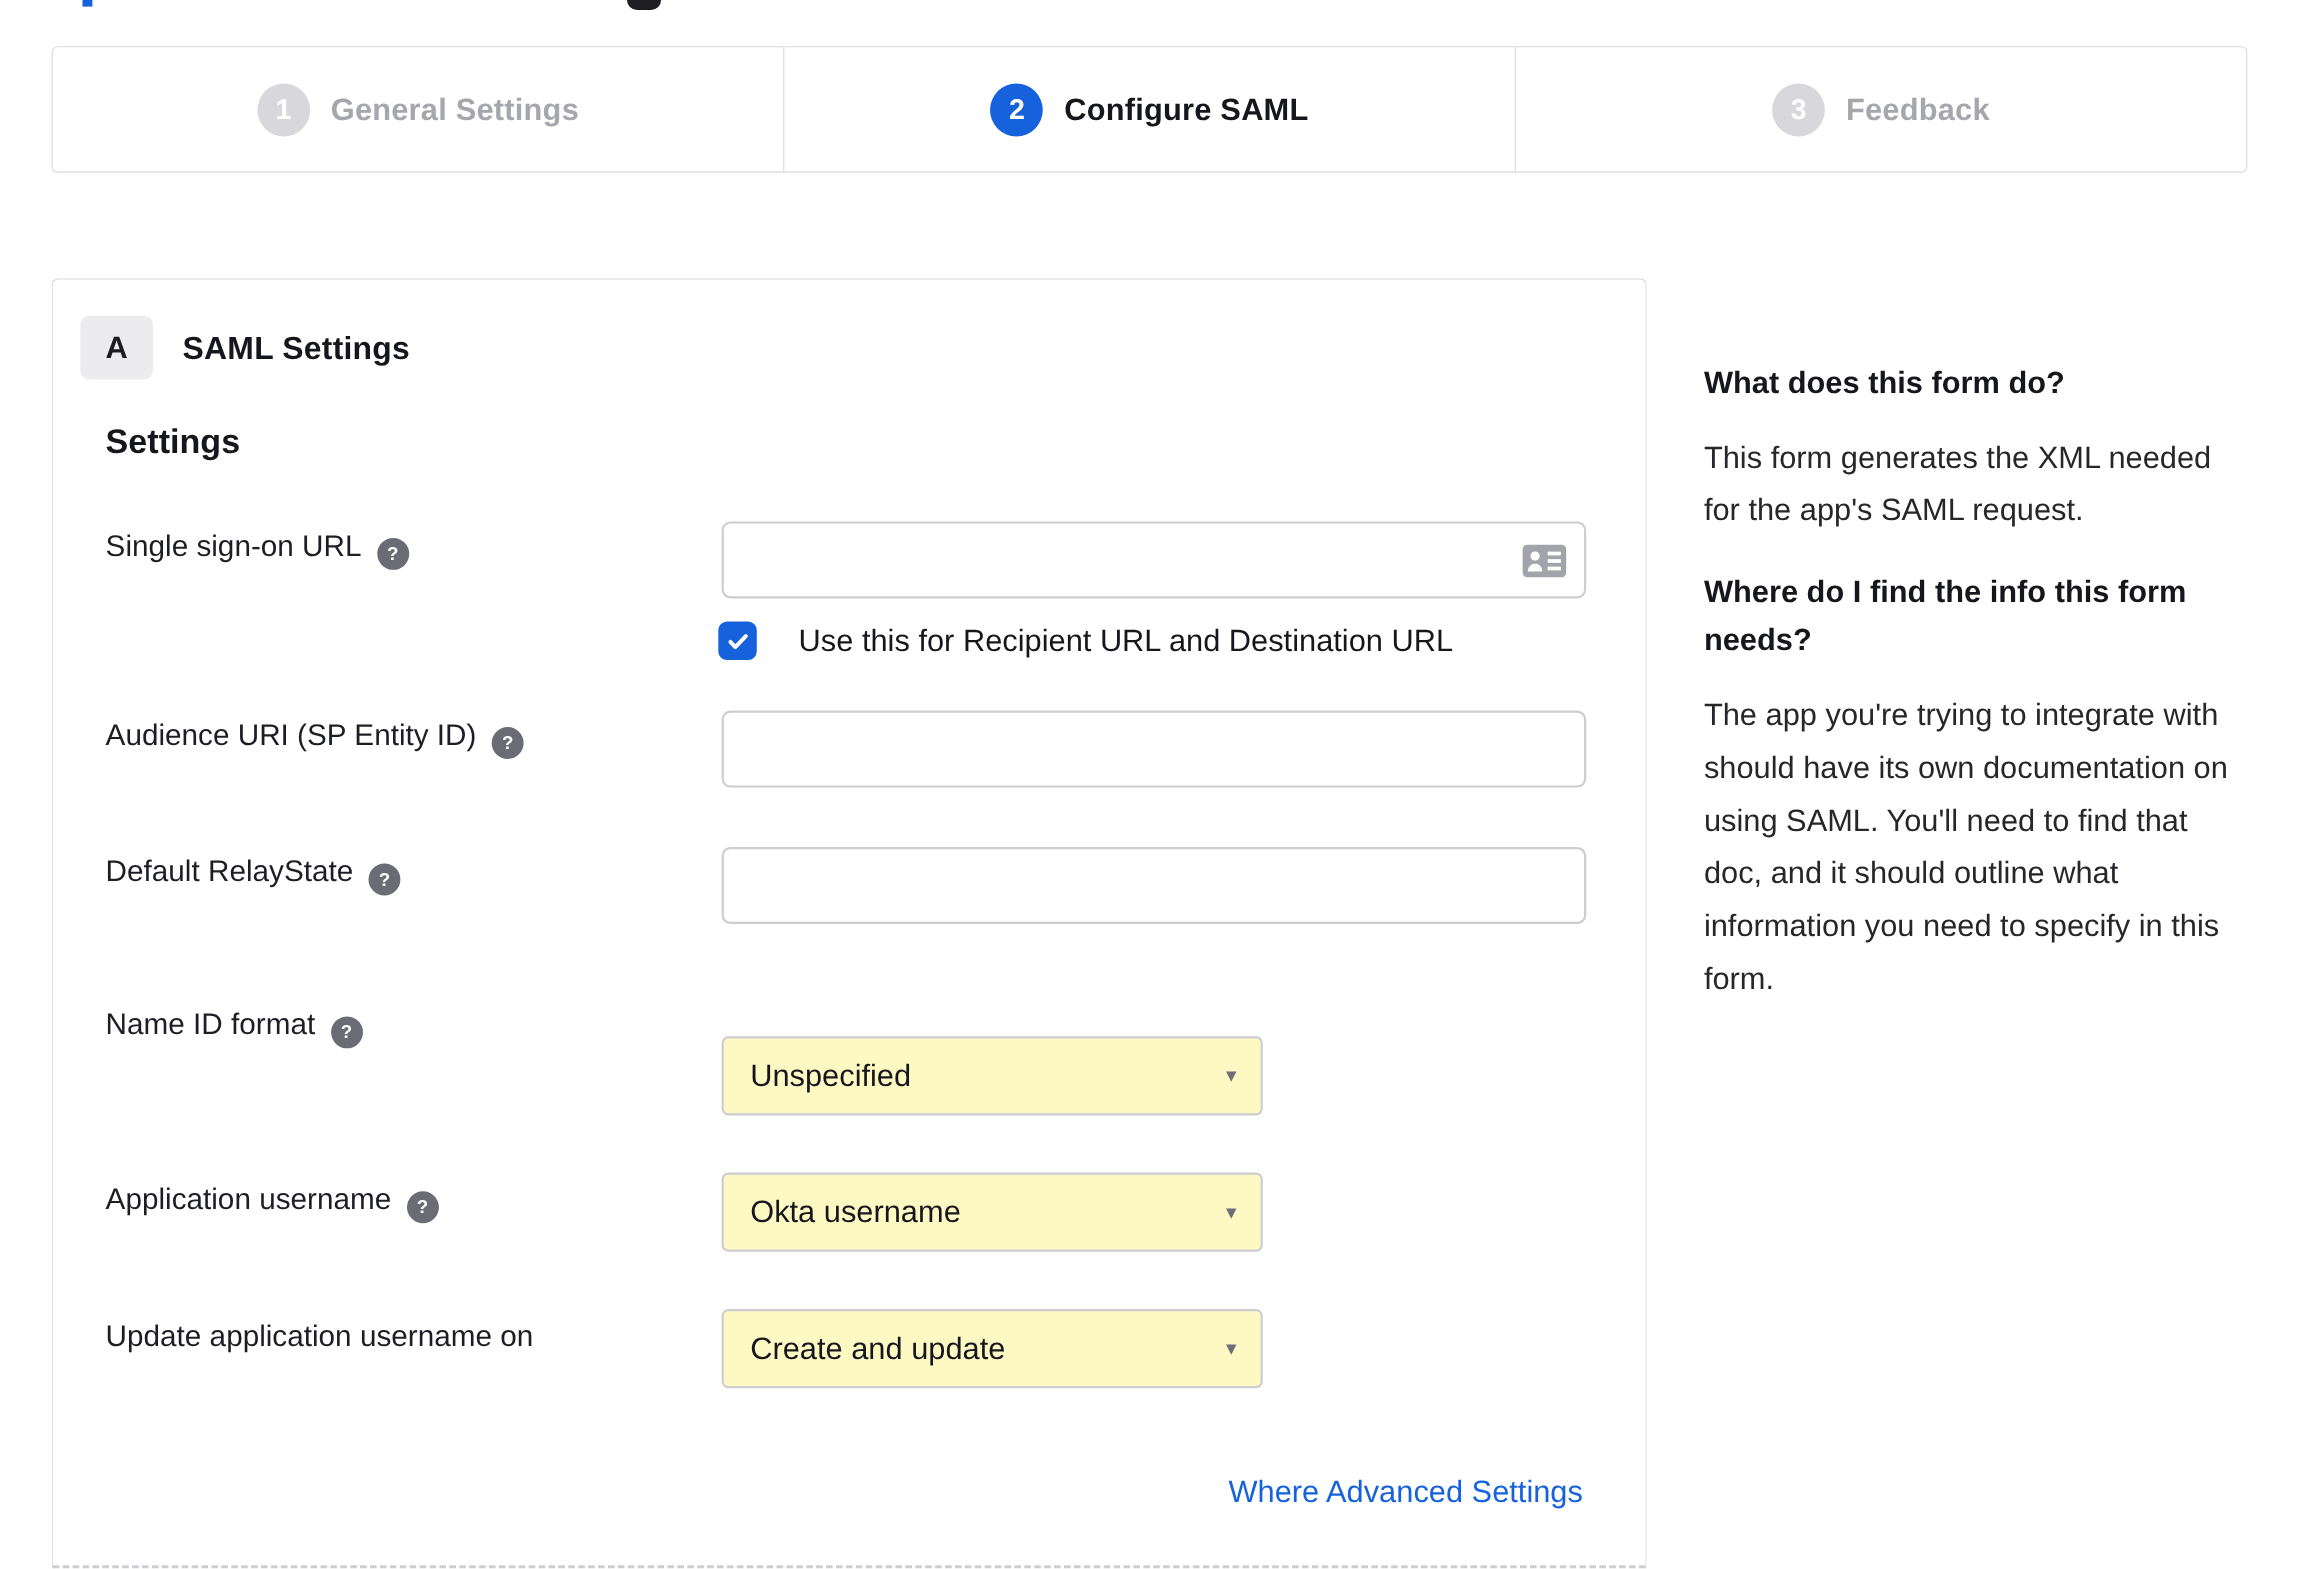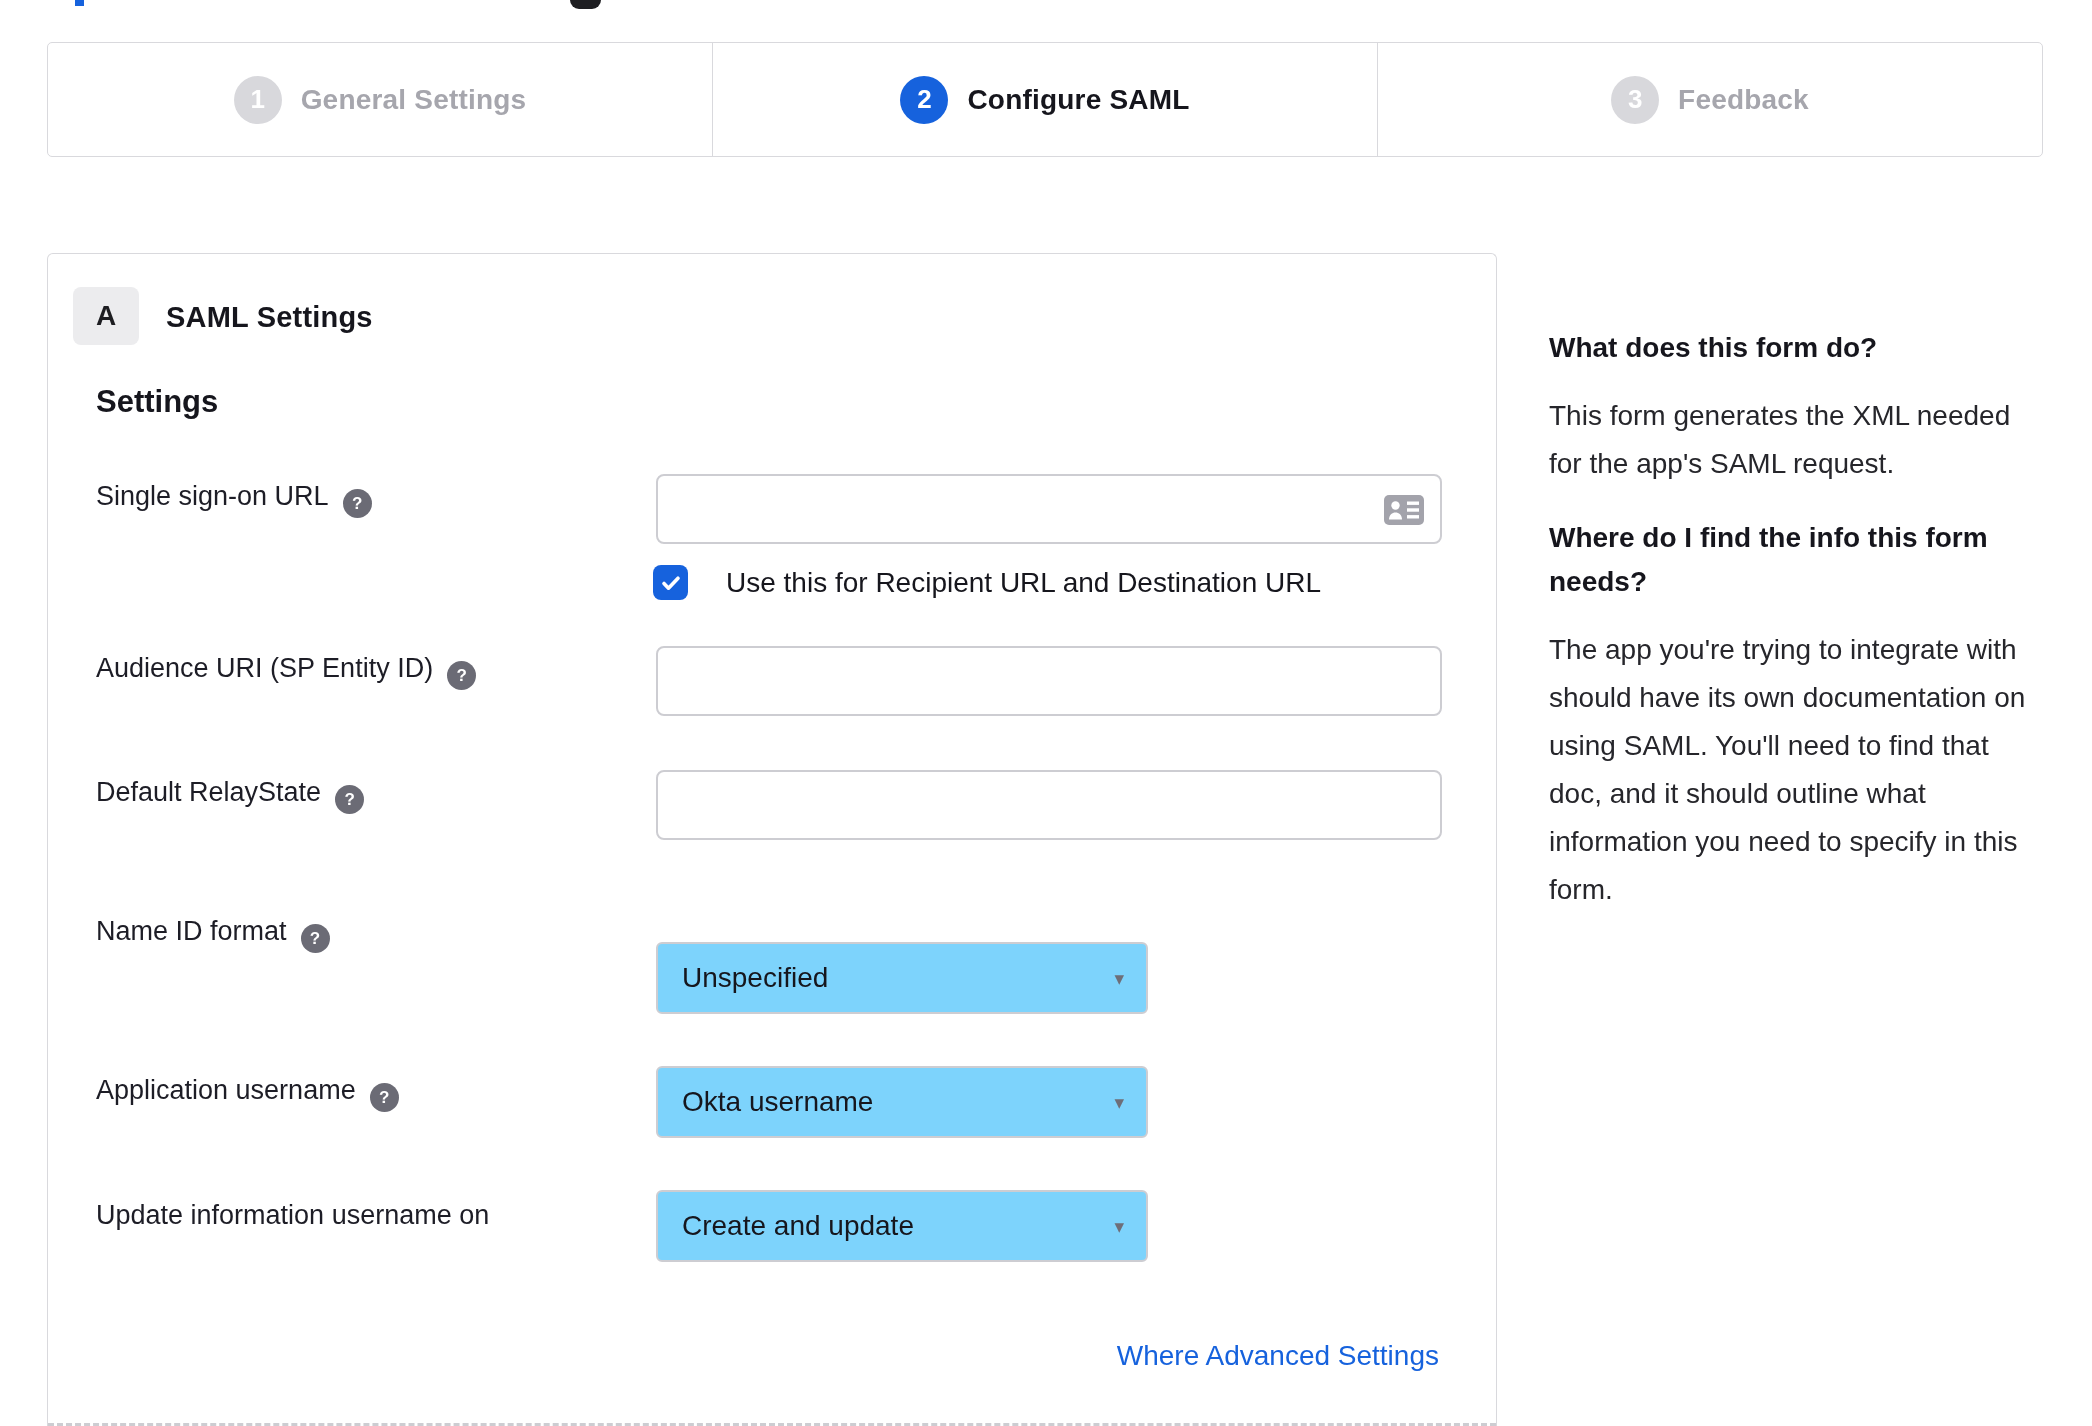--- a/index.html
+++ b/index.html
@@ -50,21 +50,21 @@
   .vcard-icon { position:absolute; right:18px; top:21px; width:40px; height:30px; }
 
   .hint-text { position:absolute; left:608px; font-size:27px; color:#8f8f98; }
 
   .checkbox { position:absolute; left:605px; top:311px; width:35px; height:35px; background:#1662dd;
               border-radius:8px; display:flex; align-items:center; justify-content:center; }
   .checkbox svg { width:24px; height:24px; }
   .checkbox-label { position:absolute; left:678px; top:313px; font-size:28px; color:#16161d; }
 
   .select-box { position:absolute; left:608px; width:492px; height:72px; border:2px solid #cdcdd2;
-                border-radius:6px; background:#7dd3fc; display:flex; align-items:center;
+                border-radius:6px; background:#fef9c3; display:flex; align-items:center;
                 padding:0 24px; font-size:28px; color:#16161d; cursor:default; }
   .select-caret { position:absolute; right:22px; top:50%; transform:translateY(-50%);
                   font-size:19px; color:#6e6e78; }
 
   .advanced-link { position:absolute; right:57px; top:1086px; font-size:28px; color:#1662dd;
                    cursor:pointer; }
 
   
   .sidebar { position:absolute; left:1549px; top:326px; width:488px; }
   .sb-heading { font-size:28px; font-weight:bold; color:#16161d; line-height:44px; }
@@ -140,21 +140,21 @@
 
   <div class="field-label" style="top:821px">
     <span>Application username</span><span class="help-icon">?</span>
   </div>
   <div class="select-box" style="top:812px">
     <span>Okta username</span>
     <span class="select-caret">▾</span>
   </div>
 
   <div class="field-label" style="top:946px">
-    <span>Update information username on</span>
+    <span>Update application username on</span>
   </div>
   <div class="select-box" style="top:936px">
     <span>Create and update</span>
     <span class="select-caret">▾</span>
   </div>
 
   <div class="advanced-link">Where Advanced Settings</div>
 
   <div class="panel-dash"></div>
 </div>

